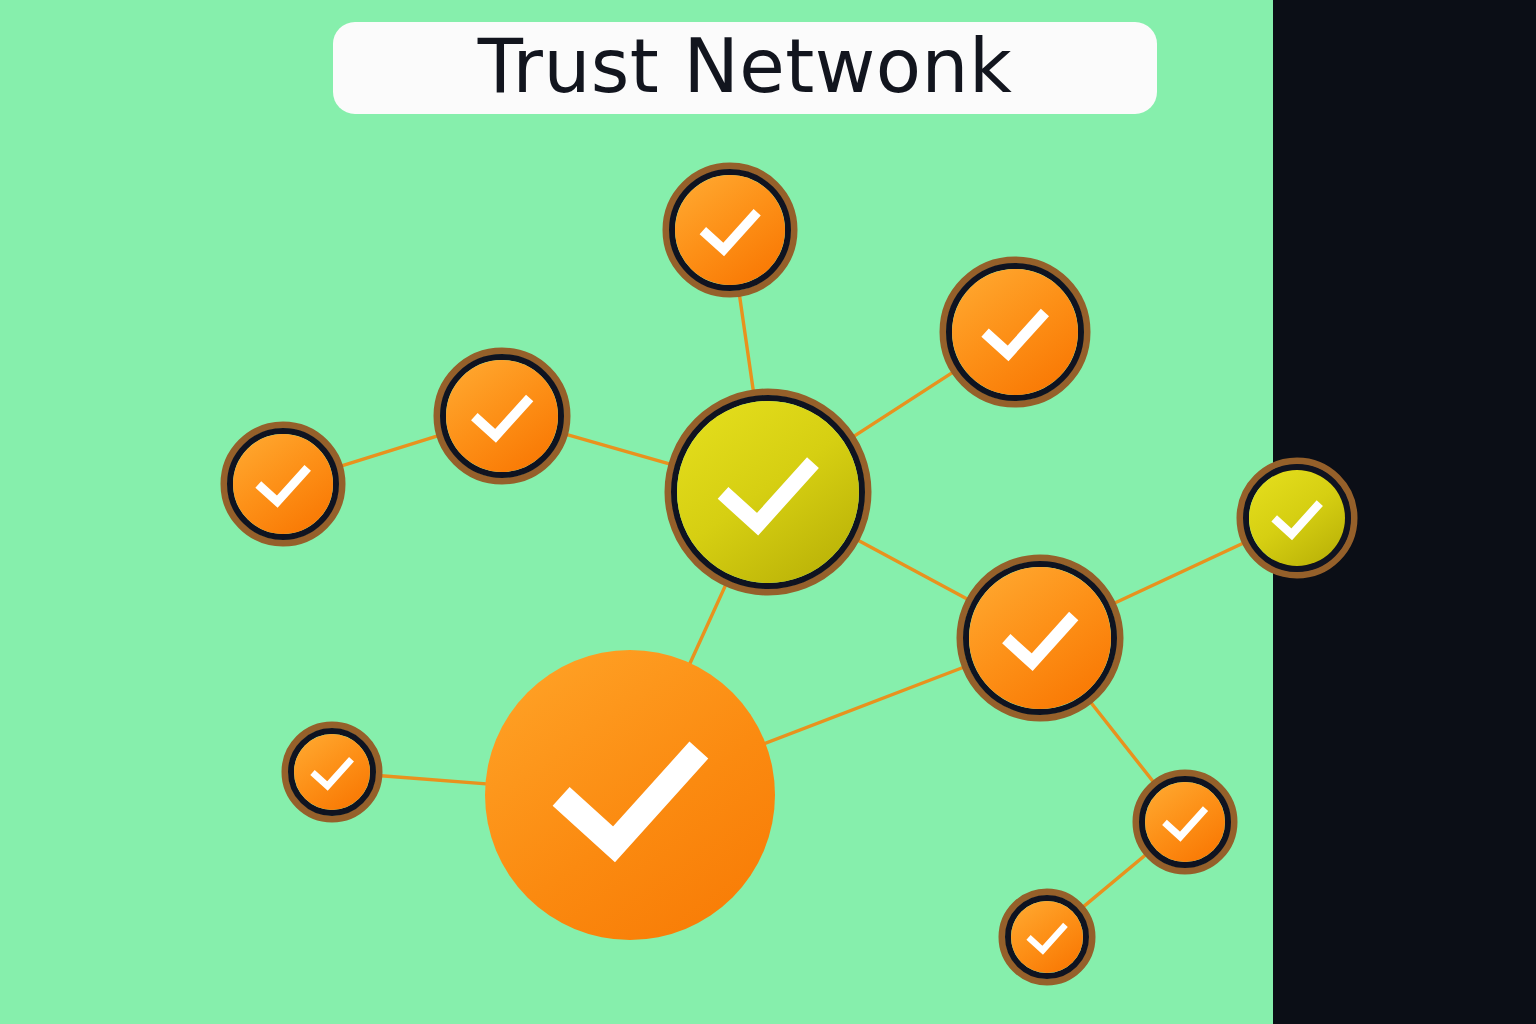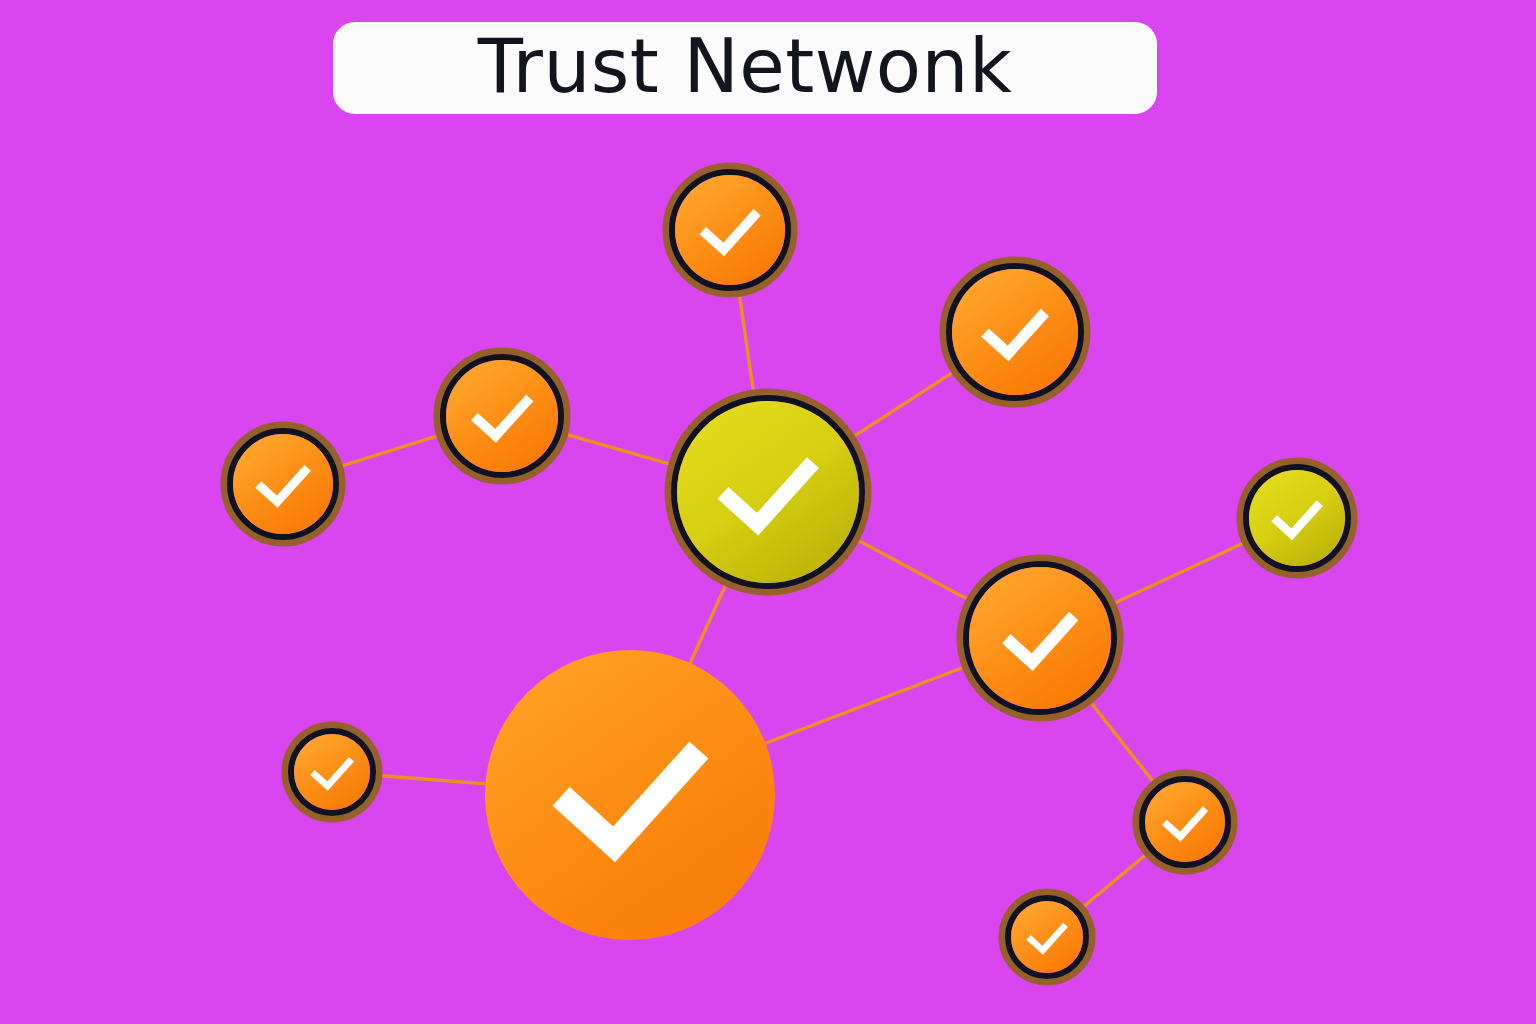--- a/index.html
+++ b/index.html
@@ -9,23 +9,23 @@
     background: #0b0e16;
   }
   body {
     width: 1536px;
     height: 1024px;
     overflow: hidden;
     font-family: "Liberation Sans", "DejaVu Sans", sans-serif;
   }
   #stage {
     position: relative;
-    width: 1536px;
+    width: 1273px;
     height: 1024px;
-    background: #d946ef;
+    background: #86efac;
   }
   #graph-svg {
     position: absolute;
     left: 0;
     top: 0;
     width: 1536px;
     height: 1024px;
     display: block;
   }
   #title-card {

